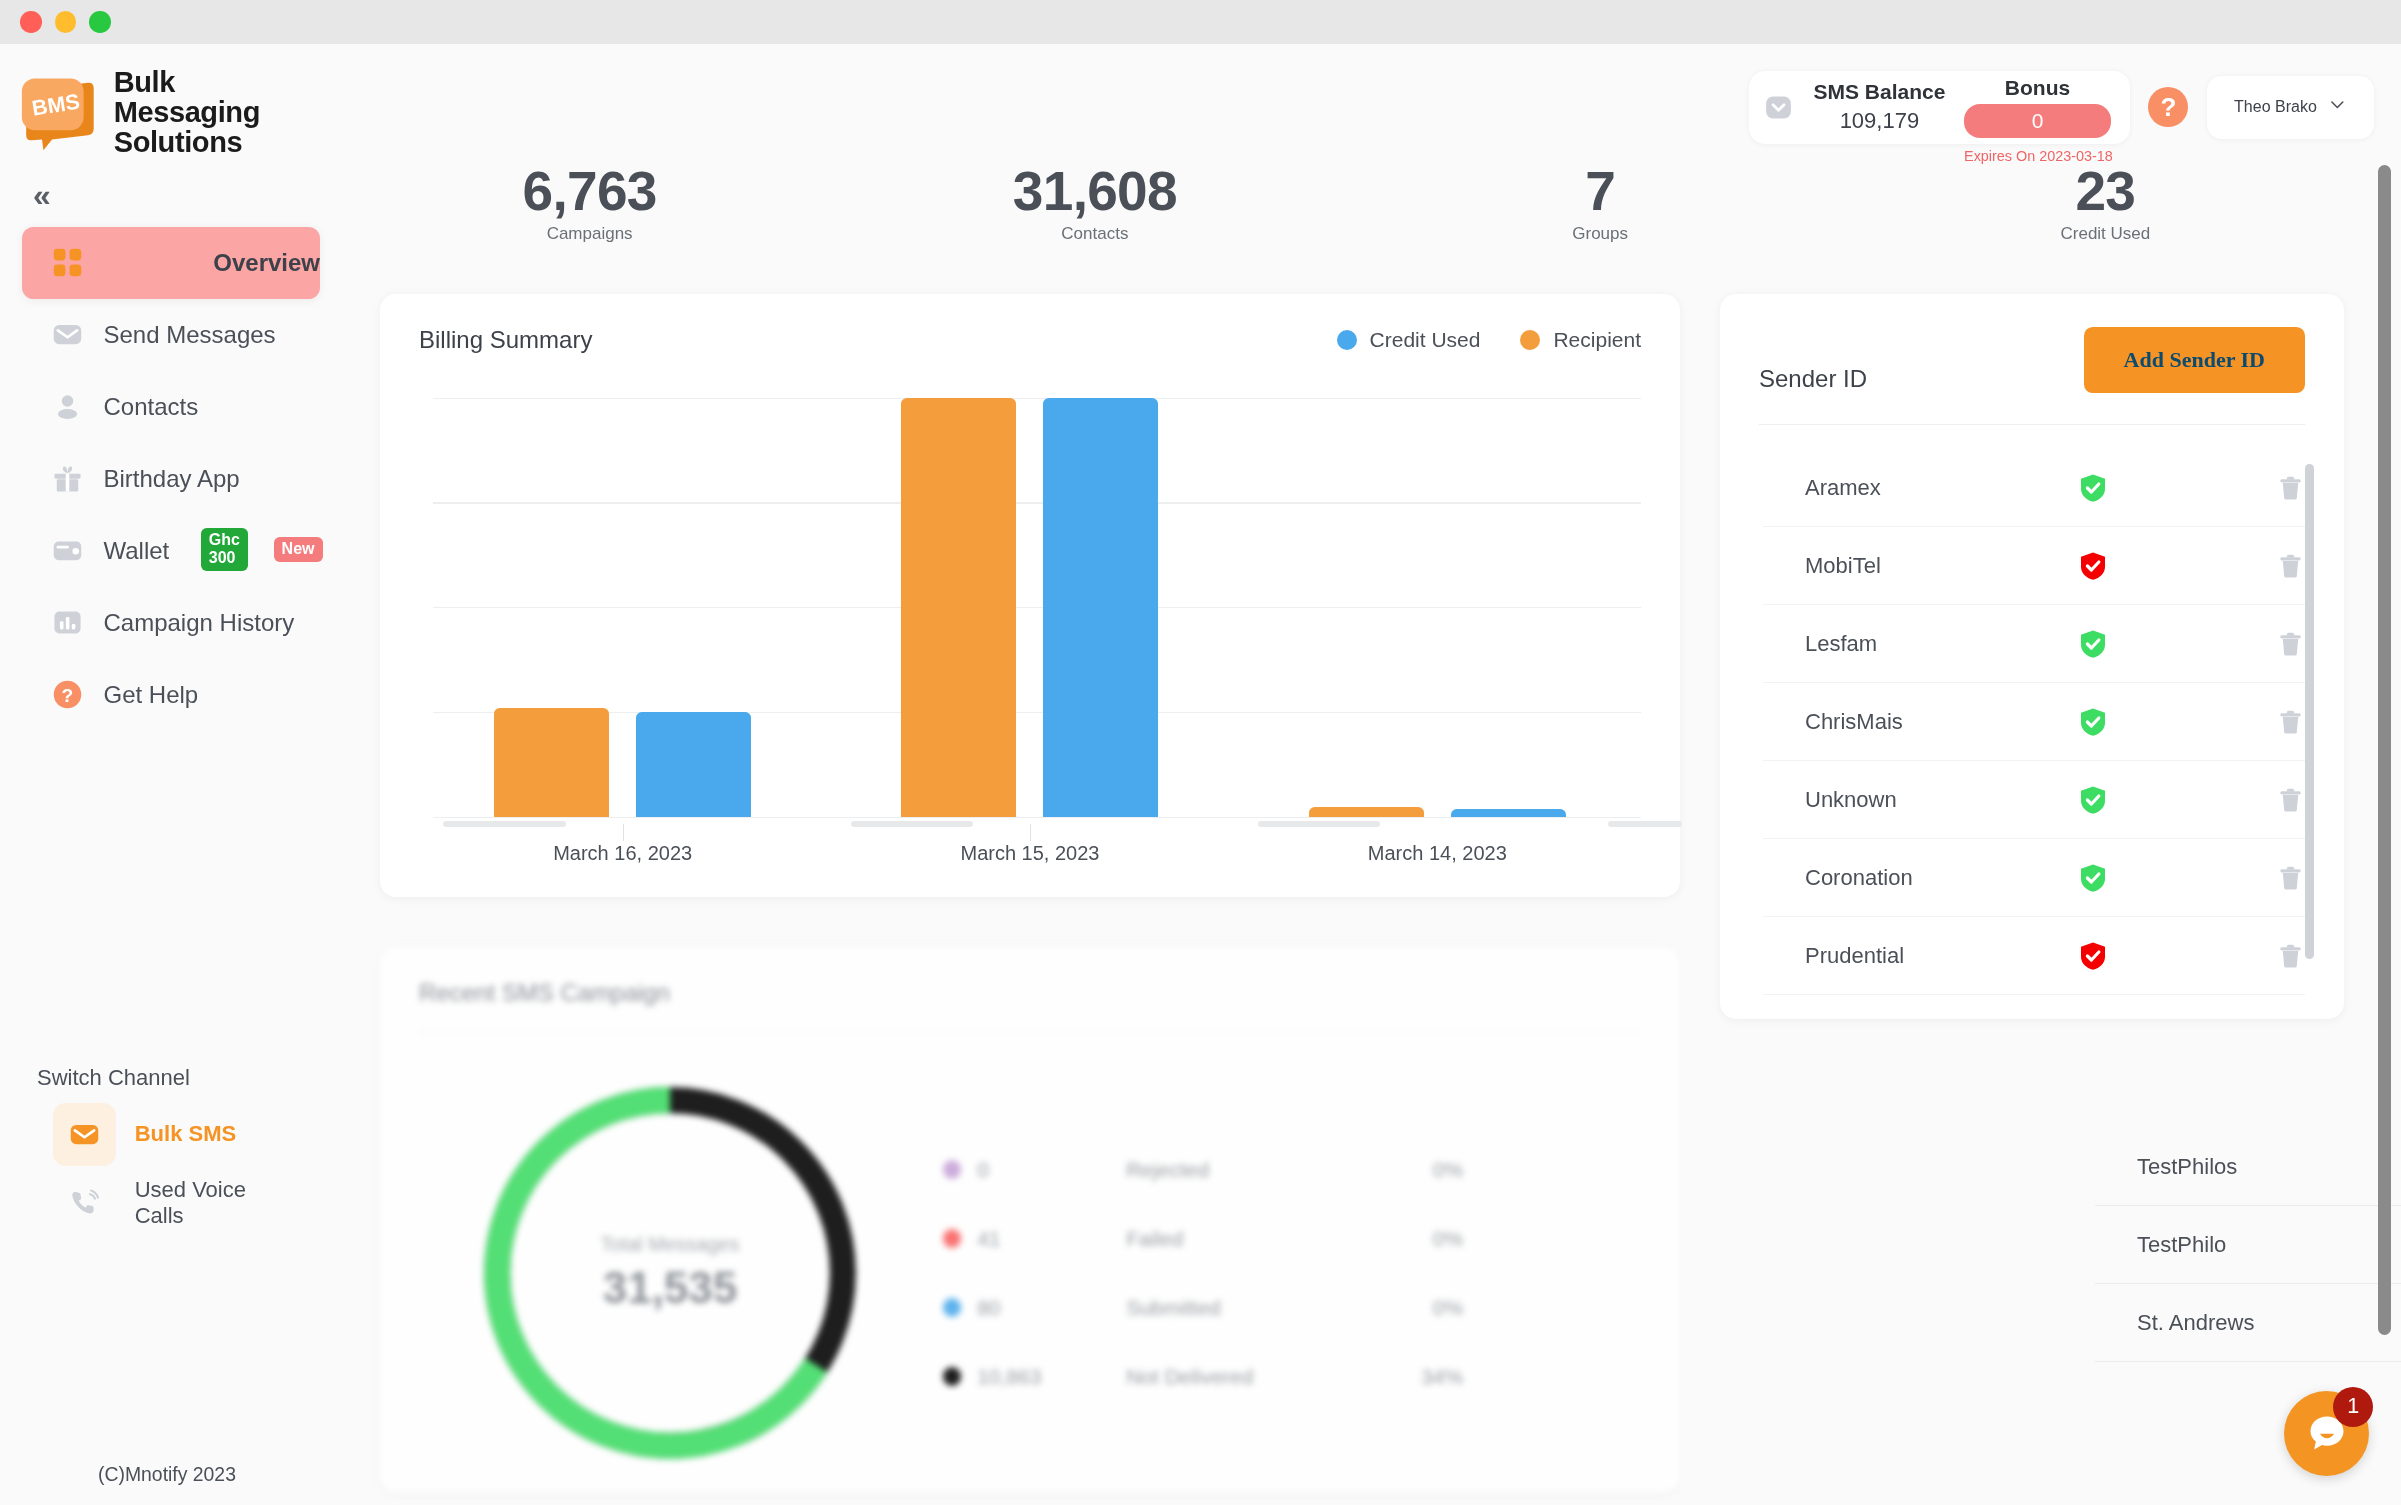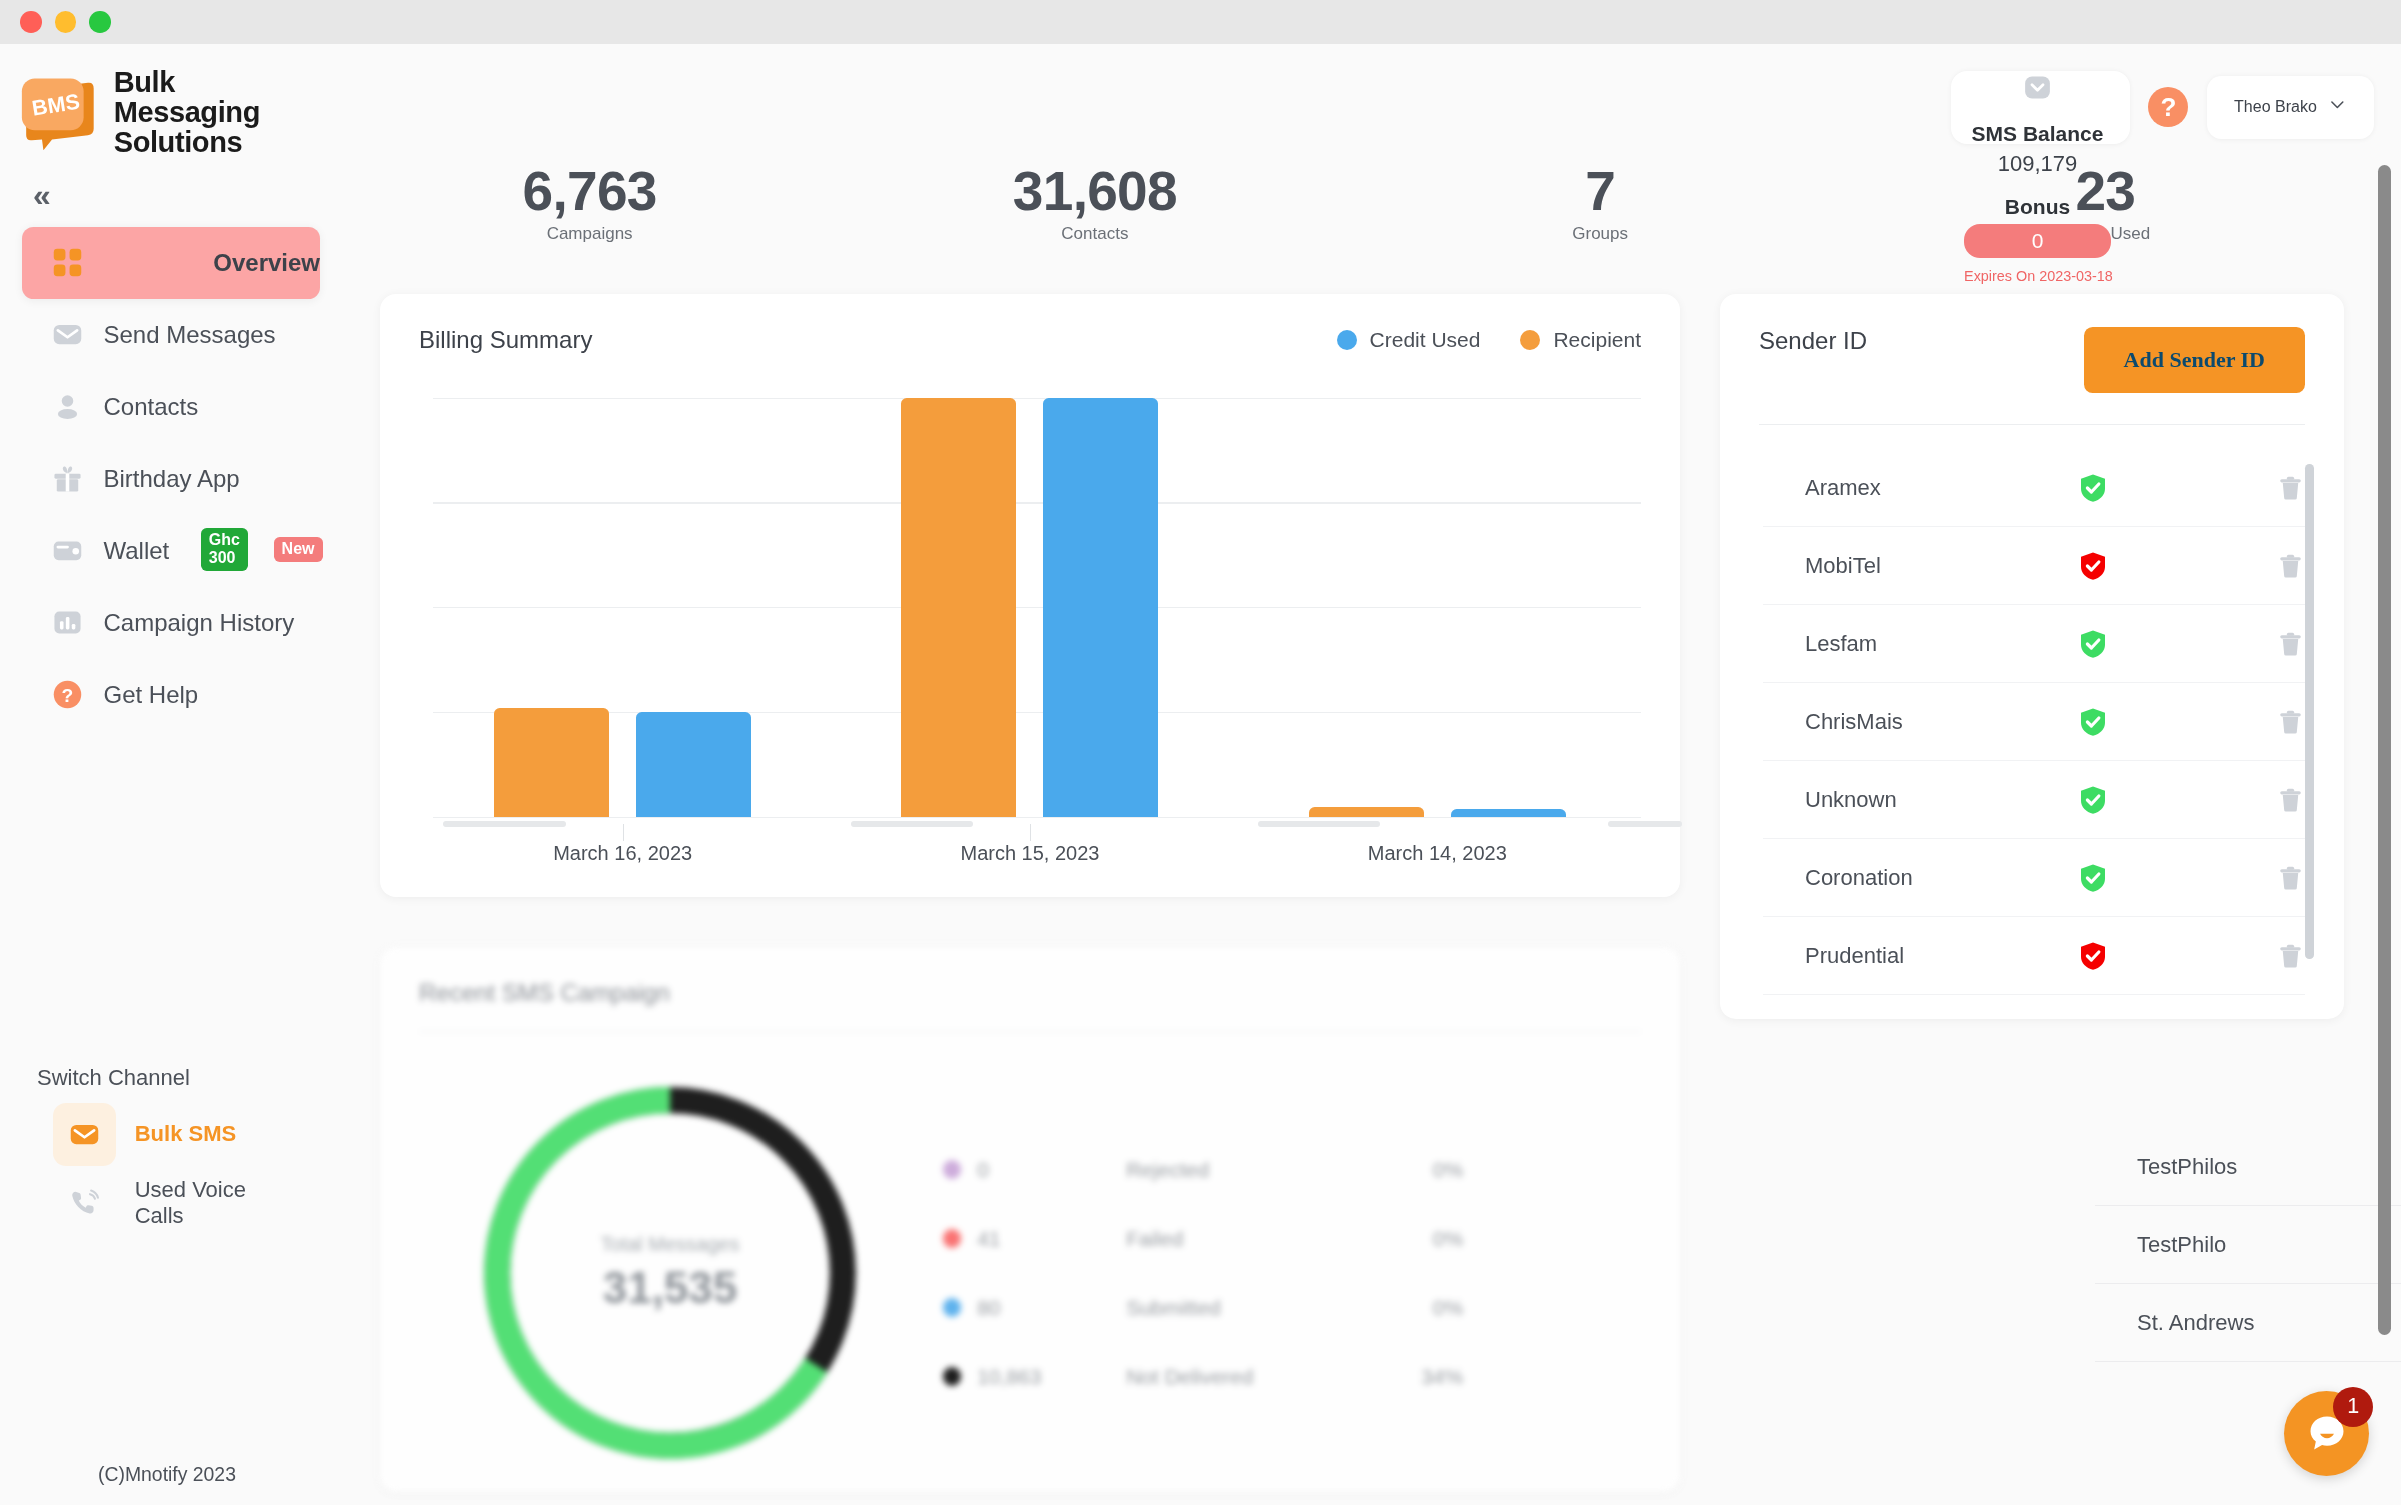--- a/index.html
+++ b/index.html
@@ -102,21 +102,20 @@
   
   #header {
     height: 126px; display: flex; align-items: center;
     justify-content: flex-end; padding-right: 27px; gap: 18.7px;
   }
   #balance-card {
     background: #fff; border-radius: 16px; height: 73px;
     display: flex; align-items: center; padding: 0 18.7px 0 13px; gap: 18.7px;
     box-shadow: 0 0.7px 5.7px rgba(0,0,0,0.05);
     position: relative;
-    flex-direction: column;
   }
   #mail-icon-wrap { width: 33px; height: 33px; flex: 0 0 33px; }
   .bal-block { text-align: center; position: relative; }
   .bal-title { font-size: 21px; font-weight: bold; color: #2f3338; line-height: 1.15; }
   .bal-value { font-size: 22px; color: #3d424a; margin-top: 4.3px; }
   #bonus-block { width: 147px; }
   #bonus-pill {
     background: #f47c7c; color: #fff; border-radius: 16px;
     font-size: 21px; height: 34px; line-height: 34px; margin-top: 4.3px;
   }
@@ -217,21 +216,21 @@
     display: flex; align-items: center; height: 69px; font-size: 21px; color: #8b9096;
   }
   .lr-dot { width: 18.7px; height: 18.7px; border-radius: 50%; flex: 0 0 18.7px; }
   .lr-count { width: 165px; padding-left: 16px; }
   .lr-status { width: 237px; }
   .lr-pct { width: 100px; text-align: right; }
 
   
   #sender-card { padding: 0; height: 725px; overflow: hidden; position: relative; }
   #sender-head {
-    display: flex; align-items: flex-start; justify-content: space-between;
+    display: flex; align-items: flex-end; justify-content: space-between;
     padding: 33px 39px 31px 39px;
   }
   #sender-title { font-size: 24px; color: #3d424a; }
   #add-sender-btn {
     background: #f59425; color: #0c4a6e; border: none; border-radius: 8.6px;
     font-size: 22px; font-weight: bold; padding: 20px 40px;
     font-family: Liberation Serif, serif; cursor: pointer;
   }
   #sender-divider { height: 1.4px; background: #eceef0; margin: 0 39px; }
   #sender-list { position: relative; margin-top: 24.4px; }

